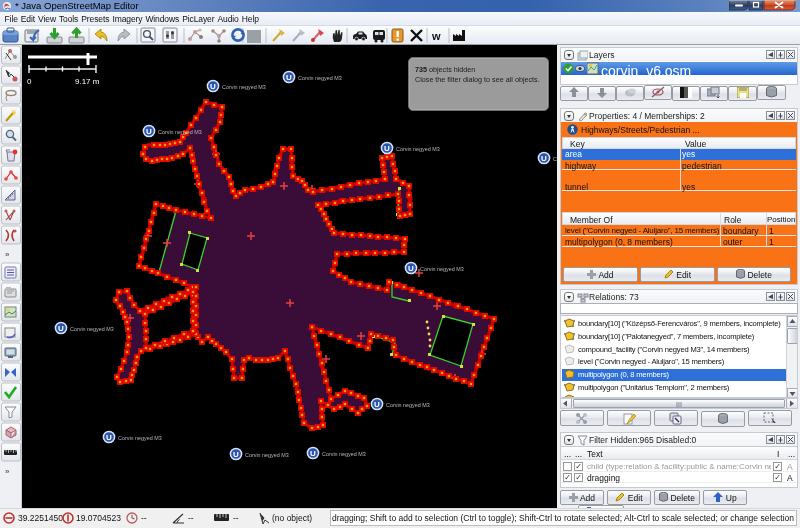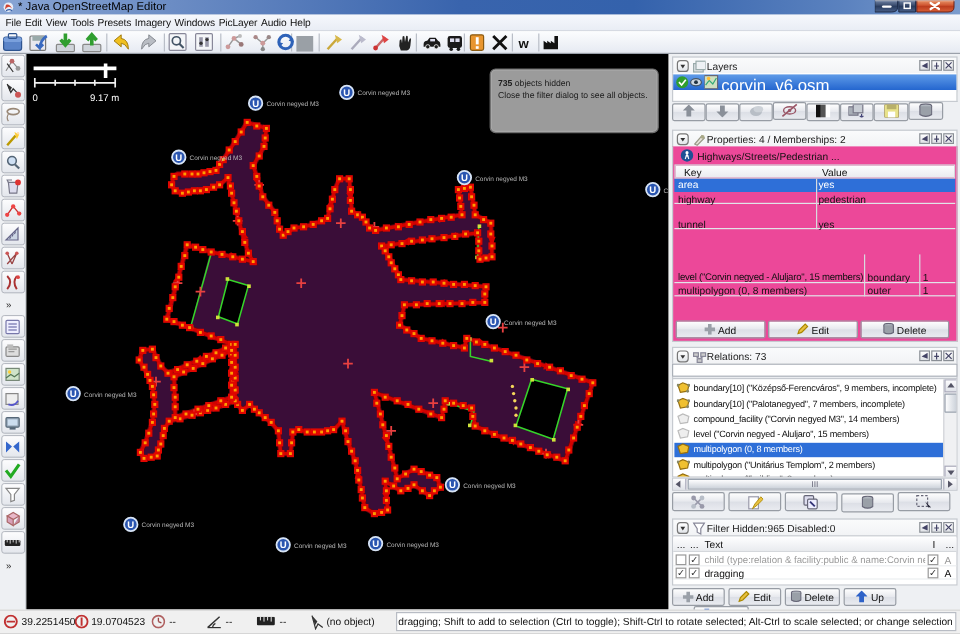--- a/index.html
+++ b/index.html
@@ -890,21 +890,21 @@
         </svg>
   <span class="ph-t">Properties: 4 / Memberships: 2</span>
   <div class="ph-btns"><span class="phb"><svg width="7" height="7">
               <path d="M1,4 L6,1 V6 Z" fill="#446"></path>
             </svg></span><span class="phb"><svg width="7" height="7">
               <path d="M3.5,1 V4 M1.5,4 H5.5 M3.5,4 V6.5" stroke="#446"></path>
             </svg></span><span class="phb"><svg width="7" height="7">
               <path d="M1,1 L6,6 M6,1 L1,6" stroke="#446"></path>
             </svg></span></div>
 </div>
-<div class="abs" style="left:2px;top:77px;width:238px;height:163px;background:#ec4899;border:1px solid #c6cad0;border-top:none">
+<div class="abs" style="left:2px;top:77px;width:238px;height:163px;background:#f97316;border:1px solid #c6cad0;border-top:none">
   <svg class="abs" style="left:6px;top:2px" width="11" height="11">
           <circle cx="5.5" cy="5.5" r="5.2" fill="#1d4f94"></circle>
           <circle cx="5.5" cy="3.2" r="1.3" fill="#fff"></circle>
           <path d="M5.5,4.5 L4,8.5 M5.5,4.5 L7,8.5 M4.2,6 H7" stroke="#fff" stroke-width=".9"></path>
         </svg>
   <span class="abs" style="left:20px;top:3px">Highways/Streets/Pedestrian ...</span>
 
   <div class="abs" style="left:1px;top:15px;width:234px;height:12px;background:linear-gradient(#fdfdfe,#e9ebef);border:1px solid #d4d7db">
      <span class="abs" style="left:7px;top:1px">Key</span>
           <span class="abs" style="left:122px;top:1px">Value</span>
@@ -916,20 +916,25 @@
   <div class="abs" style="left:1px;top:37.5px;width:234px;height:10.5px;border-bottom:1px solid #e2e4e8">
           <span class="abs" style="left:3px;top:1px">highway</span>
           <span class="abs" style="left:120px;top:1px">pedestrian</span>
         </div>
   <div class="abs" style="left:1px;top:58.5px;width:234px;height:10.5px;border-bottom:1px solid #e2e4e8">
           <span class="abs" style="left:3px;top:1px">tunnel</span>
           <span class="abs" style="left:120px;top:1px">yes</span>
         </div>
   <div class="abs" style="left:119px;top:27px;width:1px;height:42px;background:#d8dade"></div>
 
+  <div class="abs" style="left:1px;top:90px;width:234px;height:13px;background:linear-gradient(#fdfdfe,#e9ebef);border:1px solid #d4d7db">
+     <span class="abs" style="left:7px;top:2px">Member Of</span>
+          <span class="abs" style="left:161px;top:2px">Role</span>
+          <span class="abs" style="left:204px;top:2px;font-size:8px">Position</span>
+  </div>
   <div class="abs" style="left:1px;top:103px;width:234px;height:11px;border-bottom:1px solid #e2e4e8">
           <span class="abs" style="left:3px;top:1px;width:155px;white-space:nowrap;overflow:hidden;font-size:8px;letter-spacing:-0.2px">level ("Corvin negyed - Aluljaro", 15 members)</span>
           <span class="abs" style="left:161px;top:1px">boundary</span>
           <span class="abs" style="left:207px;top:1px">1</span>
         </div>
   <div class="abs" style="left:1px;top:114px;width:234px;height:11px;border-bottom:1px solid #e2e4e8">
           <span class="abs" style="left:3px;top:1px">multipolygon (0, 8 members)</span>
           <span class="abs" style="left:161px;top:1px">outer</span>
           <span class="abs" style="left:207px;top:1px">1</span>
         </div>

